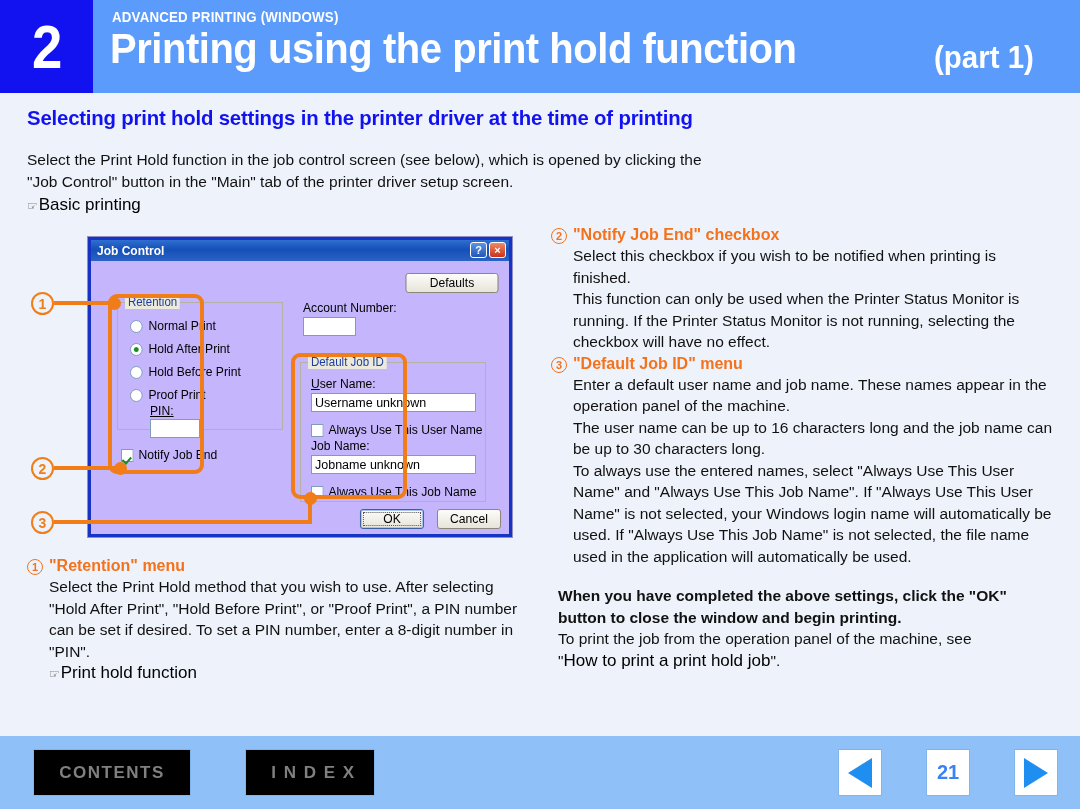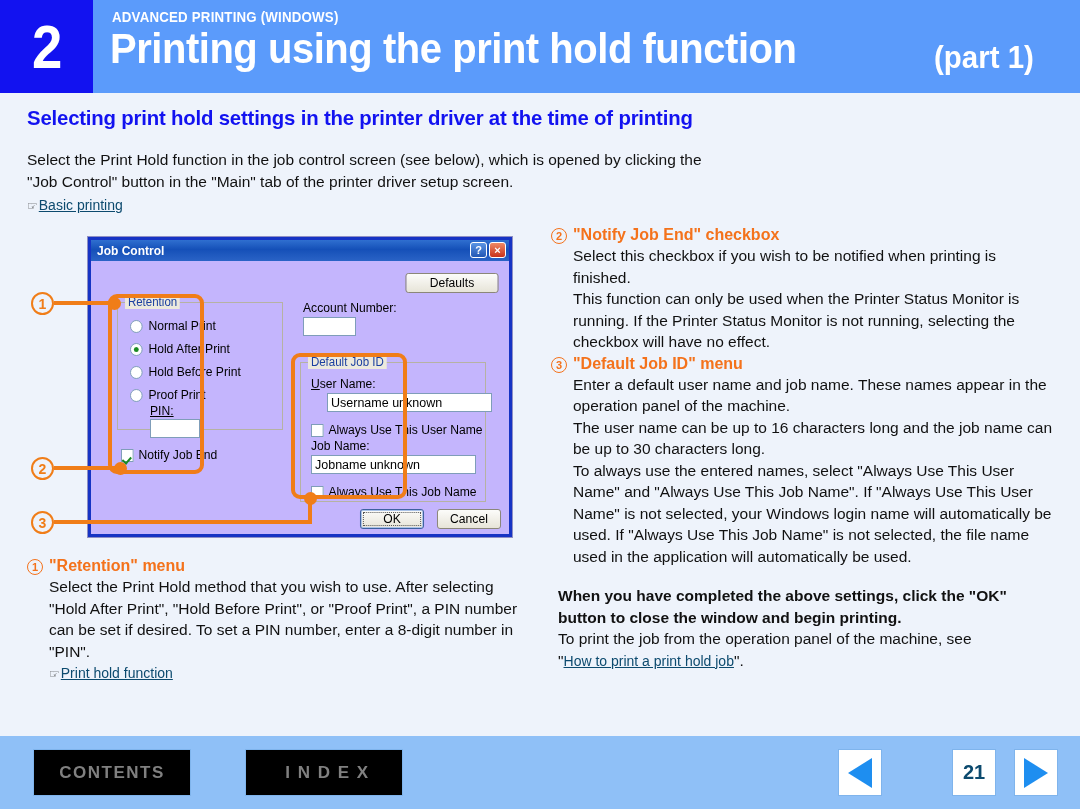--- a/index.html
+++ b/index.html
@@ -86,23 +86,22 @@
     line-height: 22px;
   }
   .link-line { margin-top: 1px; white-space: nowrap; }
   .hand-icon {
     font-size: 12px;
     color: #222;
     margin-right: 1px;
     letter-spacing: 0;
   }
   a.doclink {
-    color: #0c4a6e;
-    text-decoration: underline;
-    font-size: 14px;
+    color: #000000;
+    font-size: 17px;
     cursor: pointer;
   }
 
   
   .jobctl-cluster {
     position: absolute; left: 832px; top: 147px;
     width: 208px; height: 64px;
     background: #ece9dd;
   }
   .jobctl-btn {
@@ -355,31 +354,31 @@
     background: #000000;
     border: 1px solid #7fb4ec;
     display: flex; align-items: center; justify-content: center;
     color: #808080;
     font-size: 17px;
     font-weight: bold;
     letter-spacing: 1.5px;
     box-sizing: border-box;
   }
   .btn-contents { left: 33px; width: 158px; }
-  .btn-index    { left: 245px; width: 158px; padding-left: 7px; }
+  .btn-index    { left: 245px; width: 130px; padding-left: 7px; }
   .navbox {
     position: absolute; top: 13px;
     width: 44px; height: 47px;
     background: #ffffff;
     border: 1px solid #7fb4ec;
     box-sizing: border-box;
     display: flex; align-items: center; justify-content: center;
   }
   .nav-prev { left: 838px; }
-  .nav-page { left: 926px; color: #0c4a6e; font-size: 20px; font-weight: bold; margin-left: 26px; }
+  .nav-page { left: 926px; color: #3b82f6; font-size: 20px; font-weight: bold; }
   .nav-next { left: 1014px; }
   .tri {
     width: 0; height: 0;
     border-top: 15px solid transparent;
     border-bottom: 15px solid transparent;
   }
   .tri-left  { border-right: 24px solid #1e8ef0; }
   .tri-right { border-left: 24px solid #1e8ef0; }
 </style>
 </head>
@@ -444,21 +443,21 @@
       <span class="xpcheck checked"></span>
       <span>Notify Job End</span>
     </div>
 
     <span class="field-label" style="left:212px; top:61px;">Account Number:</span>
     <div class="xpinput" style="left:212px; top:77px; width:53px; height:19px;"></div>
 
     <div class="groupbox gb-jobid">
       <span class="gb-label">Default Job ID</span>
       <span class="field-label" style="left:10px; top:14px;"><span class="u">U</span>ser Name:</span>
-      <div class="xpinput" style="left:26px; top:30px; width:165px; height:19px;">Username unknown</div>
+      <div class="xpinput" style="left:10px; top:30px; width:165px; height:19px;">Username unknown</div>
       <div class="check-row" style="left:10px; top:60px;">
         <span class="xpcheck"></span>
         <span>Always Use This User Name</span>
       </div>
       <span class="field-label" style="left:10px; top:76px;">Job Name:</span>
       <div class="xpinput" style="left:10px; top:92px; width:165px; height:19px;">Jobname unknown</div>
       <div class="check-row" style="left:10px; top:122px;">
         <span class="xpcheck"></span>
         <span>Always Use This Job Name</span>
       </div>

